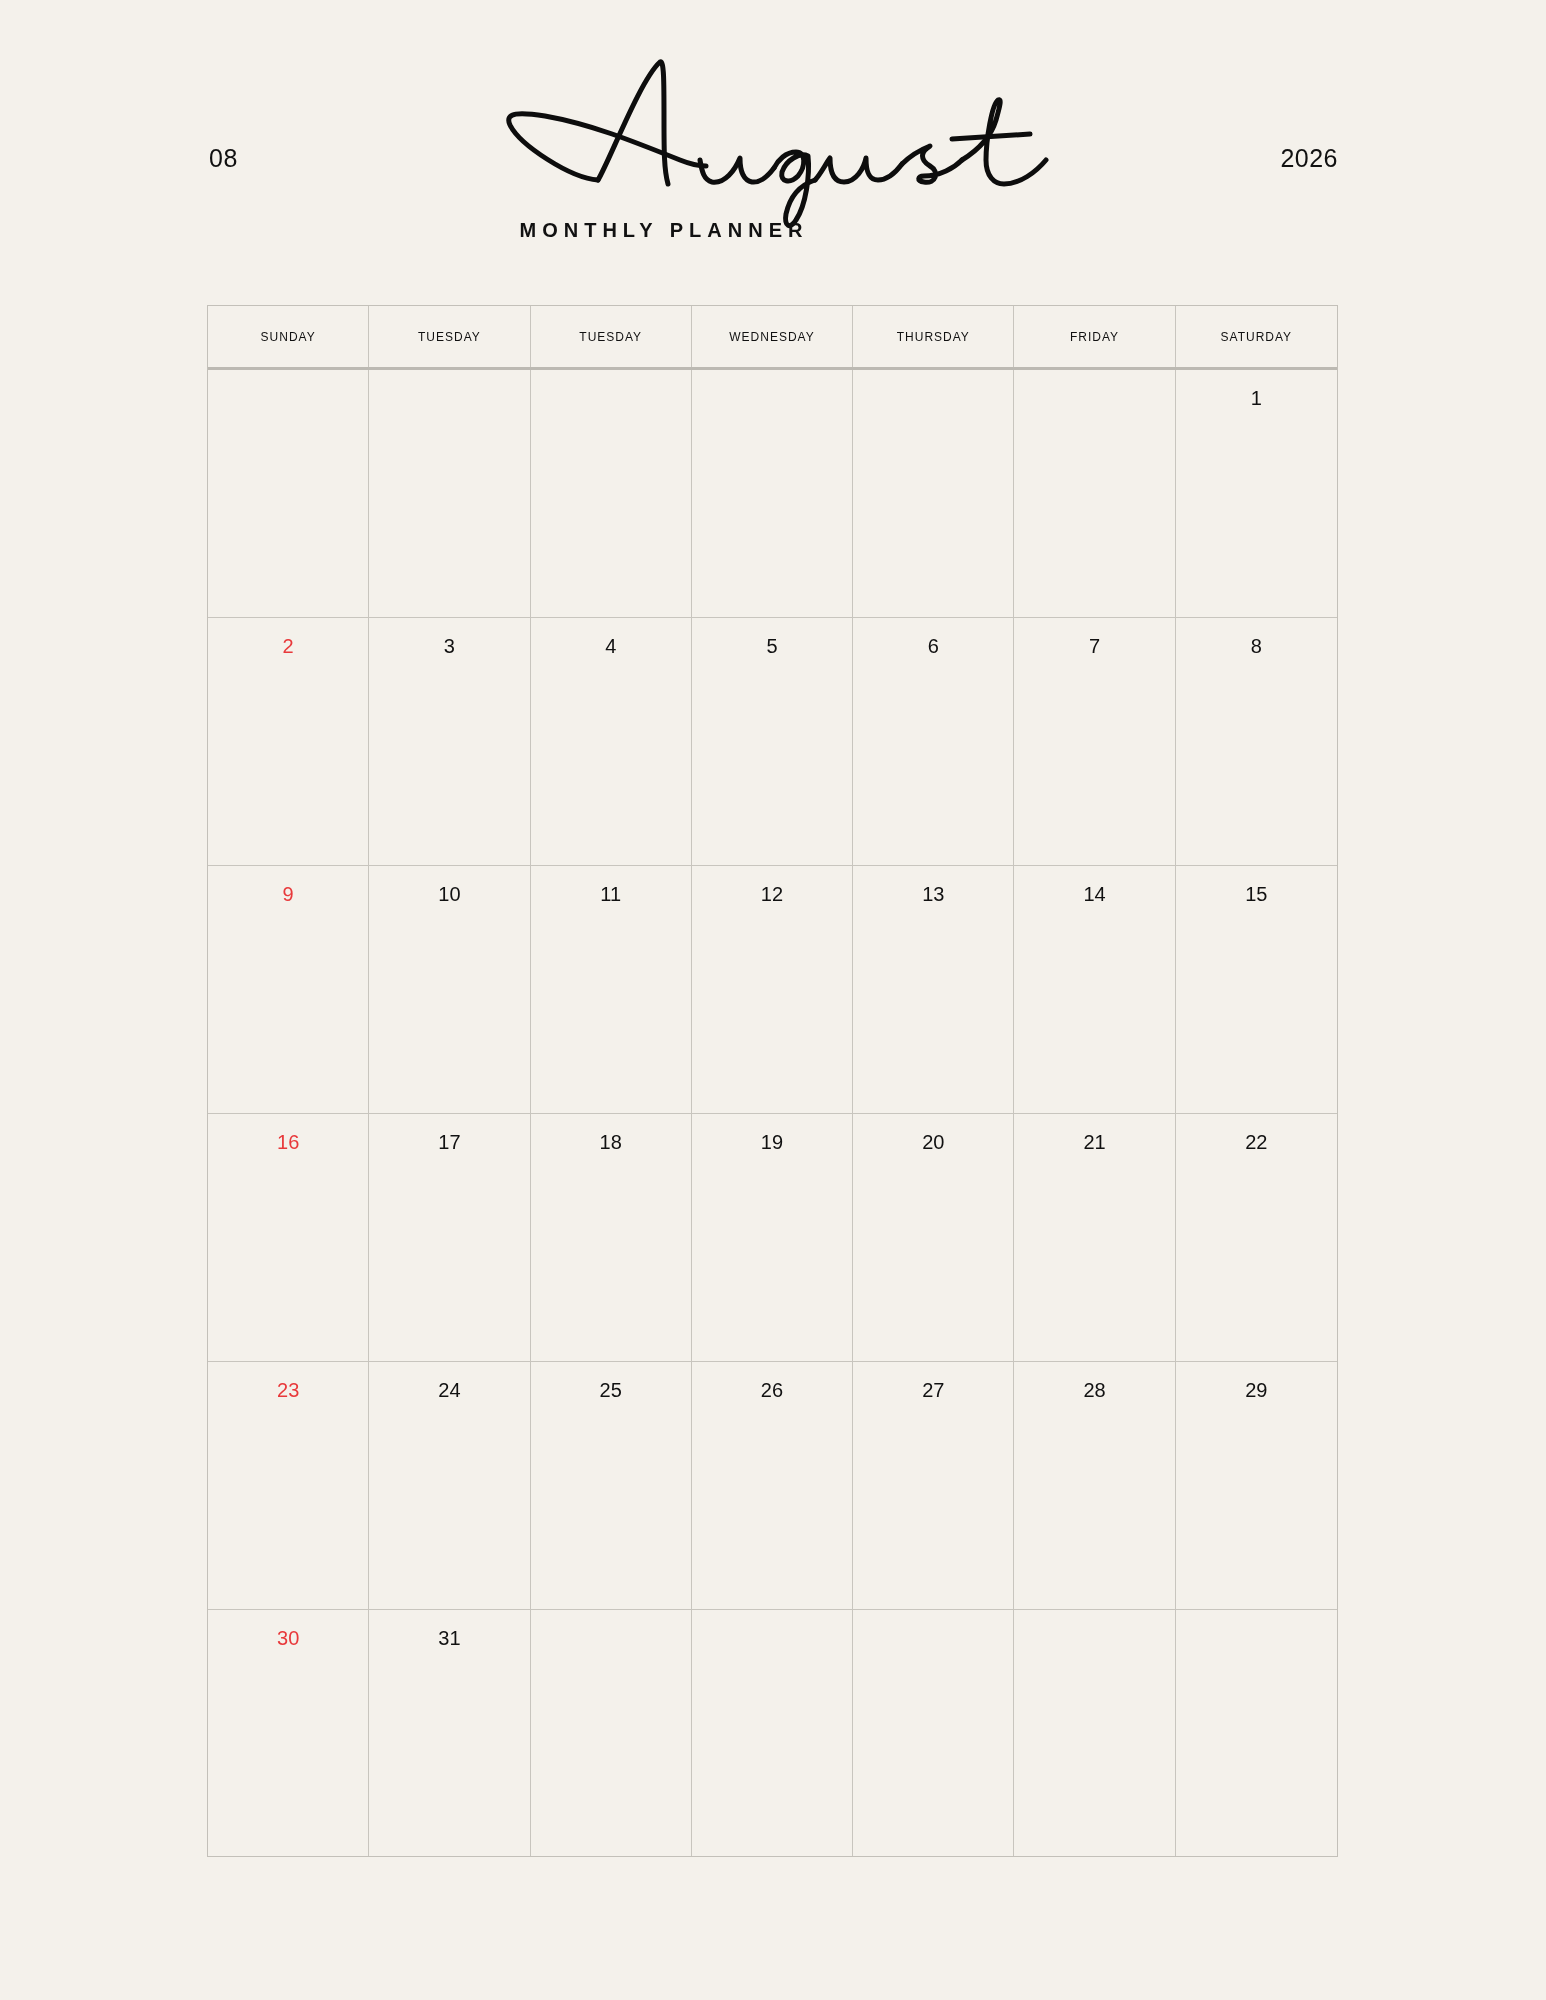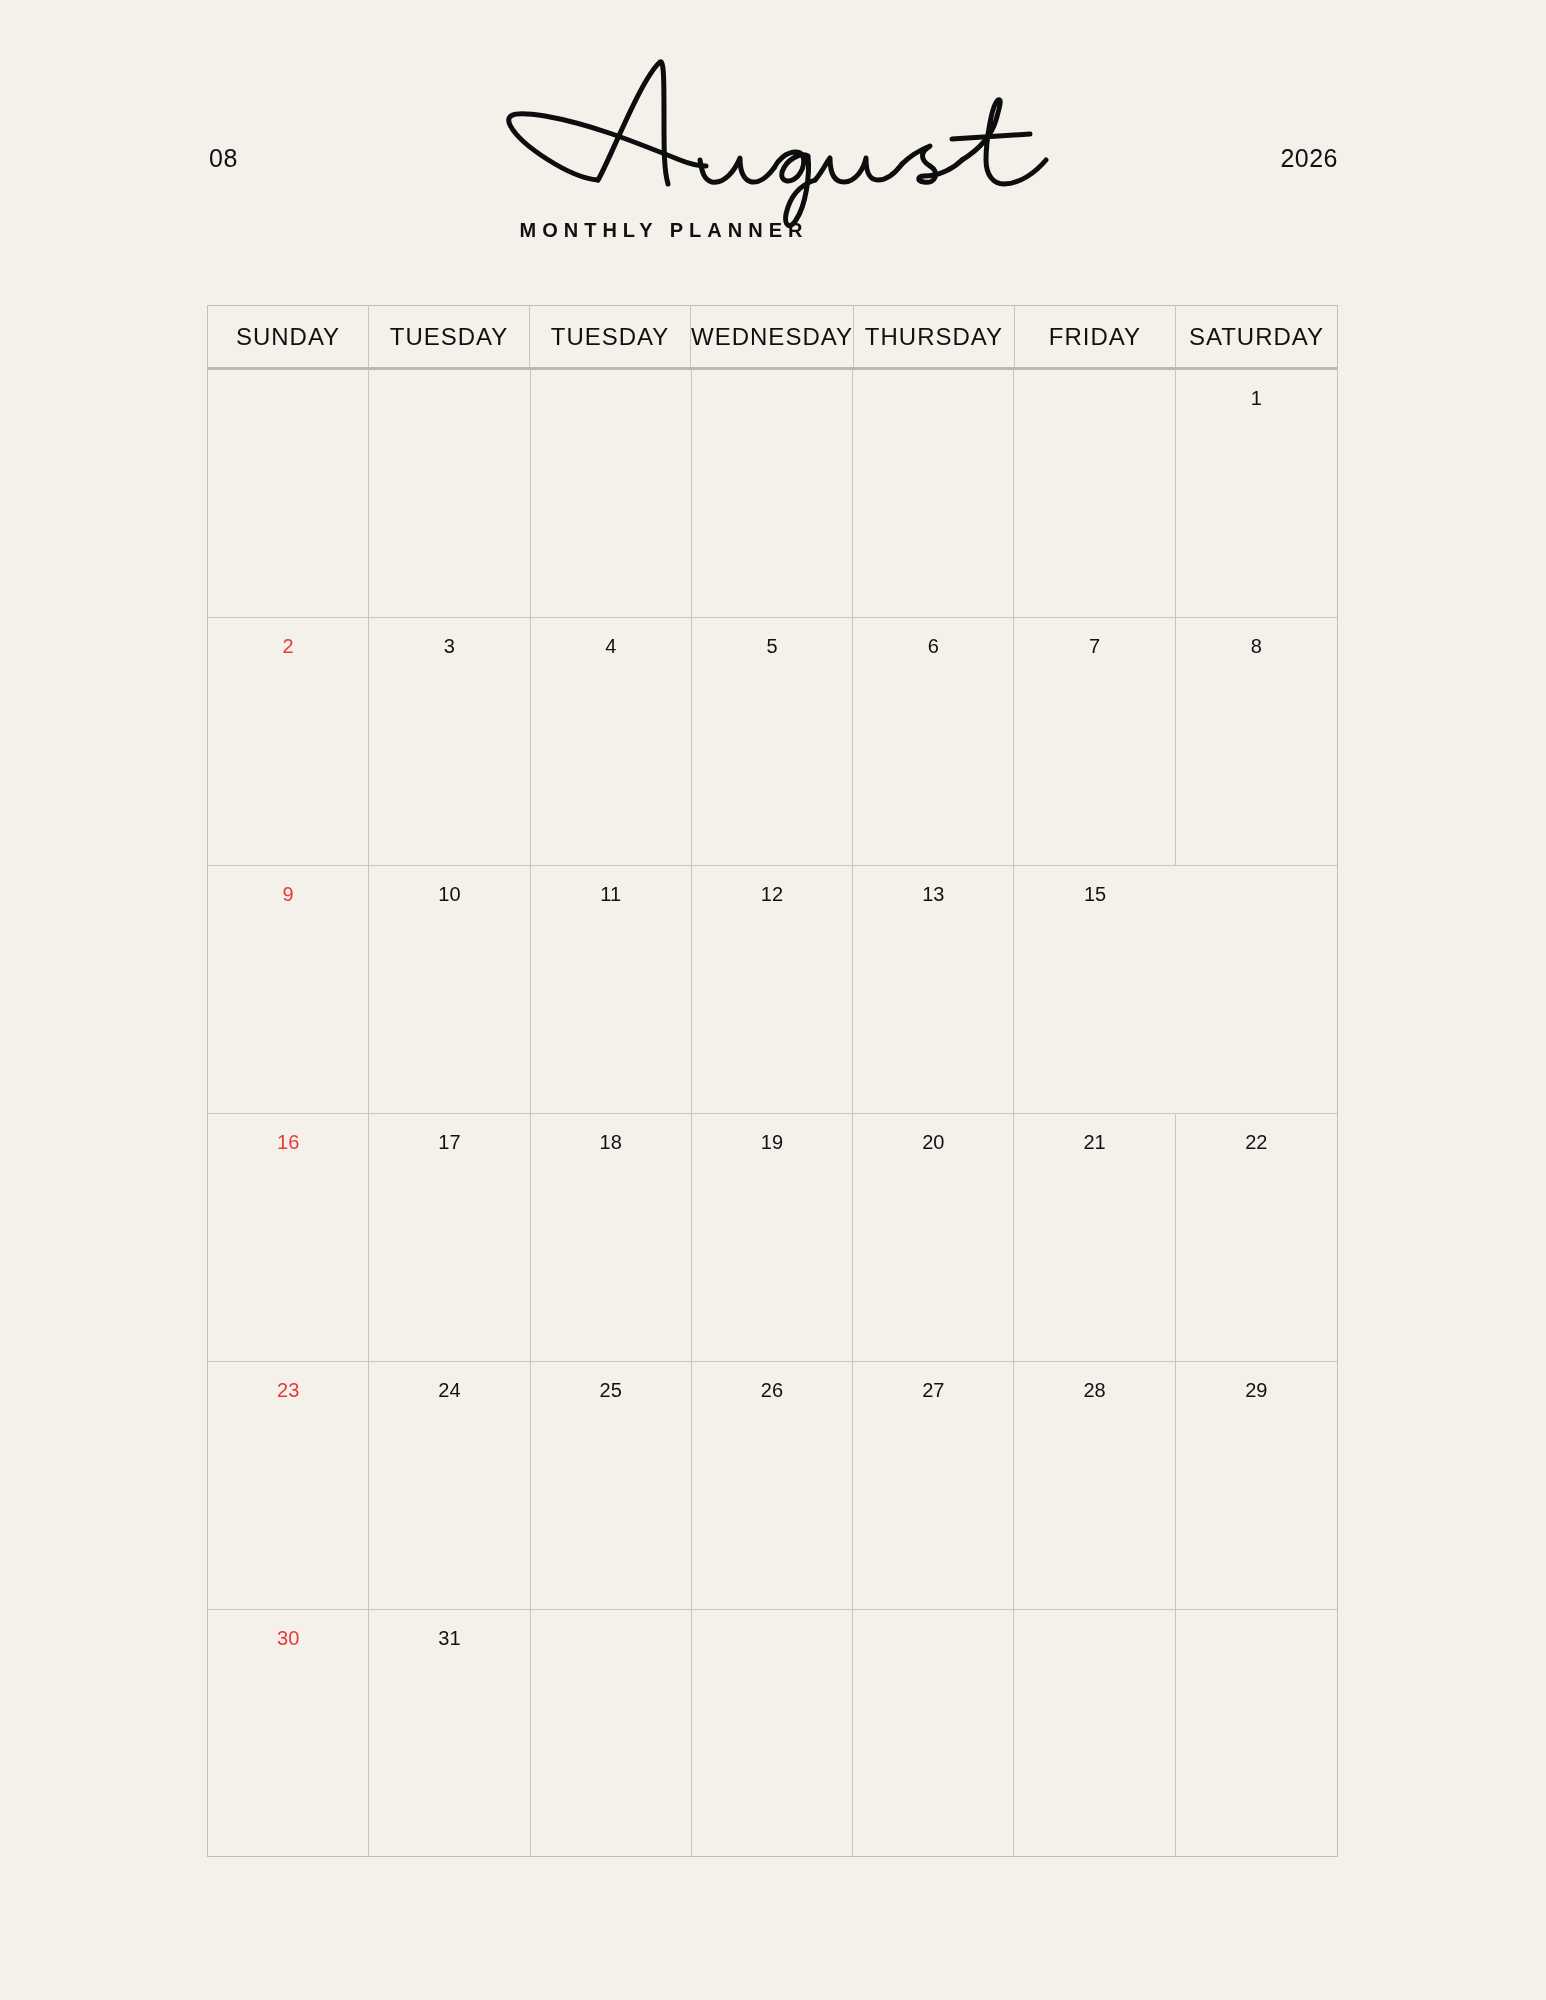--- a/index.html
+++ b/index.html
@@ -76,21 +76,21 @@
       display: grid;
       grid-template-columns: repeat(7, 1fr);
       height: 64px;
       border-bottom: 3px solid #bcb9b2;
       box-sizing: border-box;
     }
     .header-cell {
       display: flex;
       align-items: center;
       justify-content: center;
-      font-size: 24px;
+      font-size: 12px;
       letter-spacing: 1px;
       border-right: 1px solid #c8c5be;
       box-sizing: border-box;
     }
     .header-cell:last-child {
       border-right: none;
     }
     .week-row {
       display: grid;
       grid-template-columns: repeat(7, 1fr);
@@ -255,20 +255,23 @@
     <div class="day-cell">
         <span class="day-number">11</span>
       </div>
     <div class="day-cell">
         <span class="day-number">12</span>
       </div>
     <div class="day-cell">
         <span class="day-number">13</span>
       </div>
     <div class="day-cell">
+        <span class="day-number">14</span>
+      </div>
+    <div class="day-cell">
         <span class="day-number">15</span>
       </div>
   </div>
 
   <div class="week-row">
     <div class="day-cell sunday">
         <span class="day-number">16</span>
       </div>
     <div class="day-cell">
         <span class="day-number">17</span>

